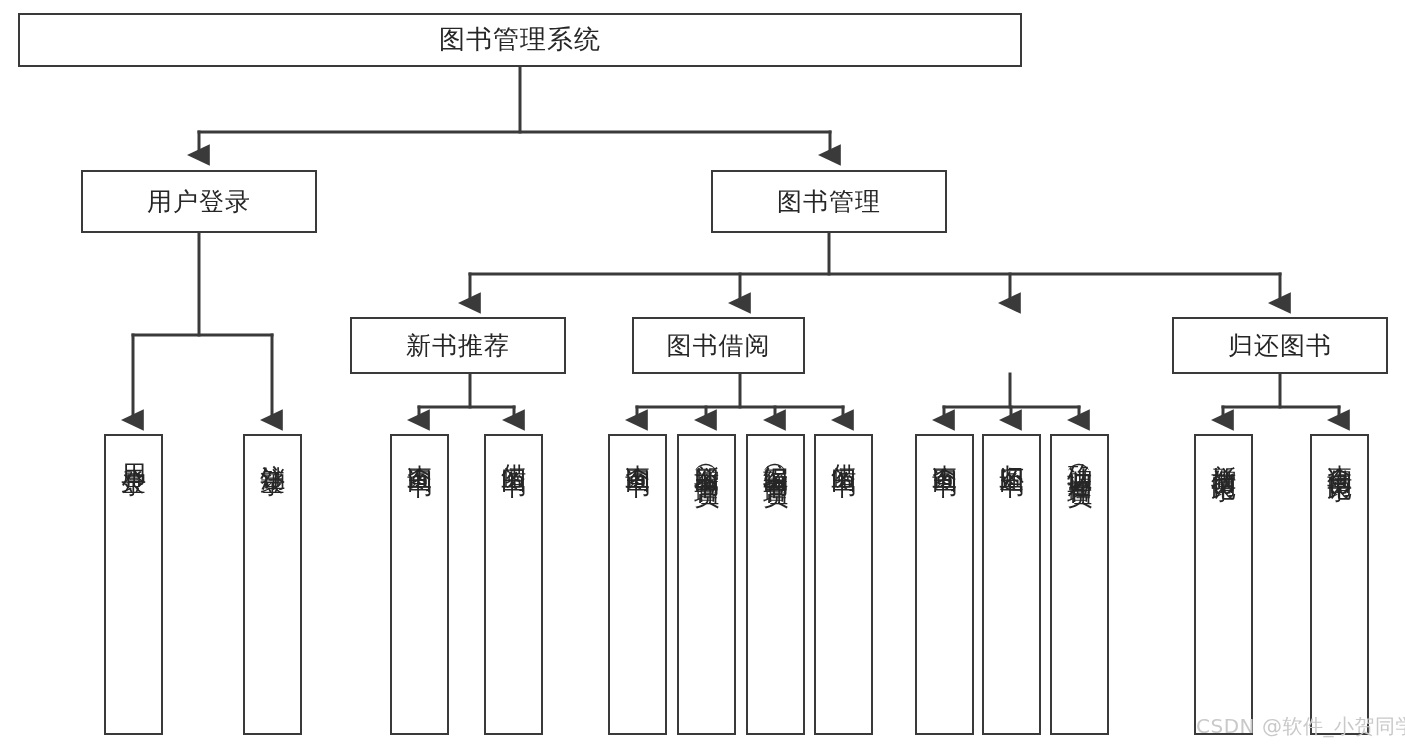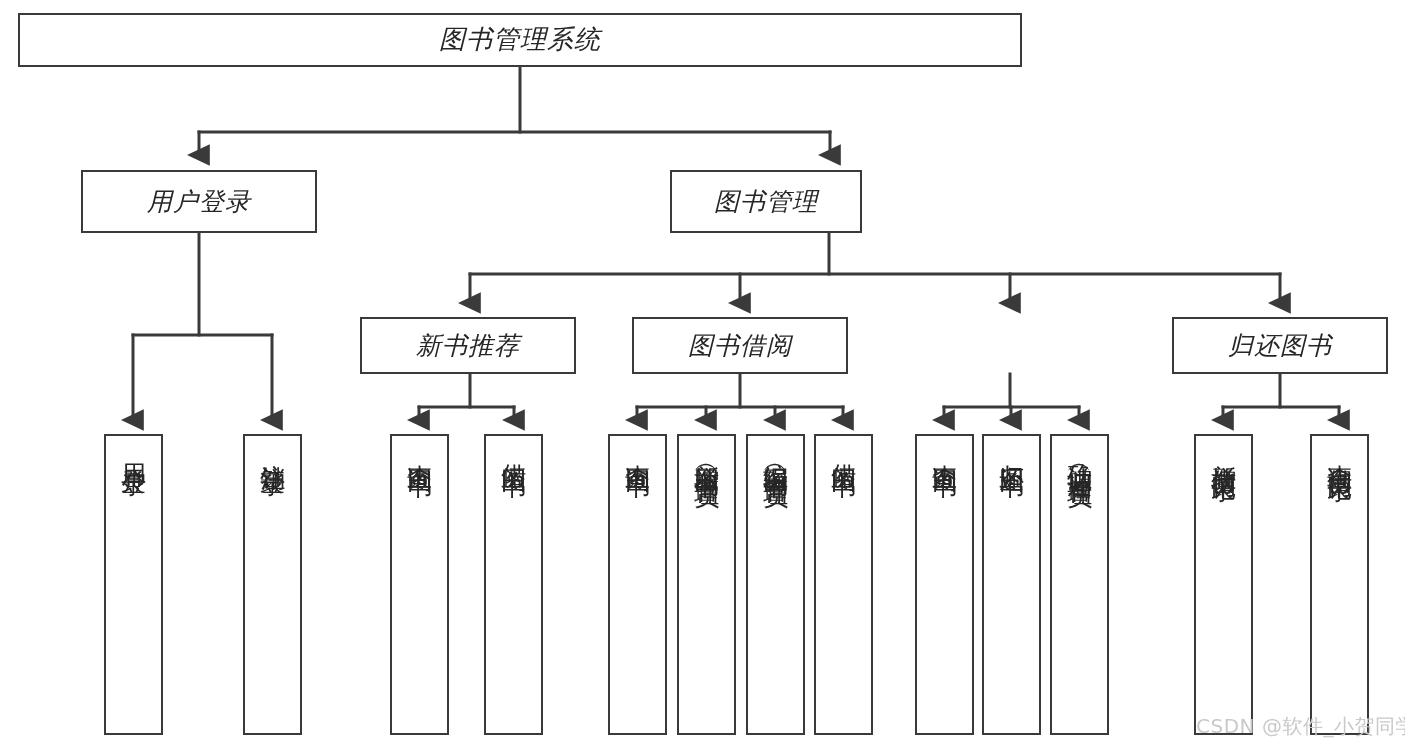--- a/index.html
+++ b/index.html
@@ -32,21 +32,20 @@
     background: #ffffff;
     display: flex;
     align-items: center;
     justify-content: center;
     color: #262626;
   }
   .node.horiz {
     font-size: 25px;
     letter-spacing: 1px;
     line-height: 1.2;
-    font-style: italic;
   }
   .node.root {
     font-size: 26px;
   }
   .node.leaf {
     font-size: 25px;
     letter-spacing: 1px;
     align-items: flex-start;
     justify-content: center;
     padding-top: 8px;
@@ -123,28 +122,28 @@
     </g>
   </svg>
 
   <div class="node root horiz" style="left:18px; top:13px; width:1004px; height:54px;">
     <span>图书管理系统</span>
   </div>
 
   <div class="node horiz" style="left:81px; top:170px; width:236px; height:63px;">
     <span>用户登录</span>
   </div>
-  <div class="node horiz" style="left:670px; top:170px; width:192px; height:63px;">
+  <div class="node horiz" style="left:711px; top:170px; width:236px; height:63px;">
     <span>图书管理</span>
   </div>
 
-  <div class="node horiz" style="left:360px; top:317px; width:216px; height:57px;">
+  <div class="node horiz" style="left:350px; top:317px; width:216px; height:57px;">
     <span>新书推荐</span>
   </div>
-  <div class="node horiz" style="left:632px; top:317px; width:216px; height:57px;">
+  <div class="node horiz" style="left:632px; top:317px; width:173px; height:57px;">
     <span>图书借阅</span>
   </div>
   <div class="node horiz" style="left:1172px; top:317px; width:216px; height:57px;">
     <span>归还图书</span>
   </div>
 
   <div class="node leaf" style="left:104px; top:434px; width:59px; height:301px;">
     <span class="vtext">用户登录</span>
   </div>
   <div class="node leaf" style="left:243px; top:434px; width:59px; height:301px;">

